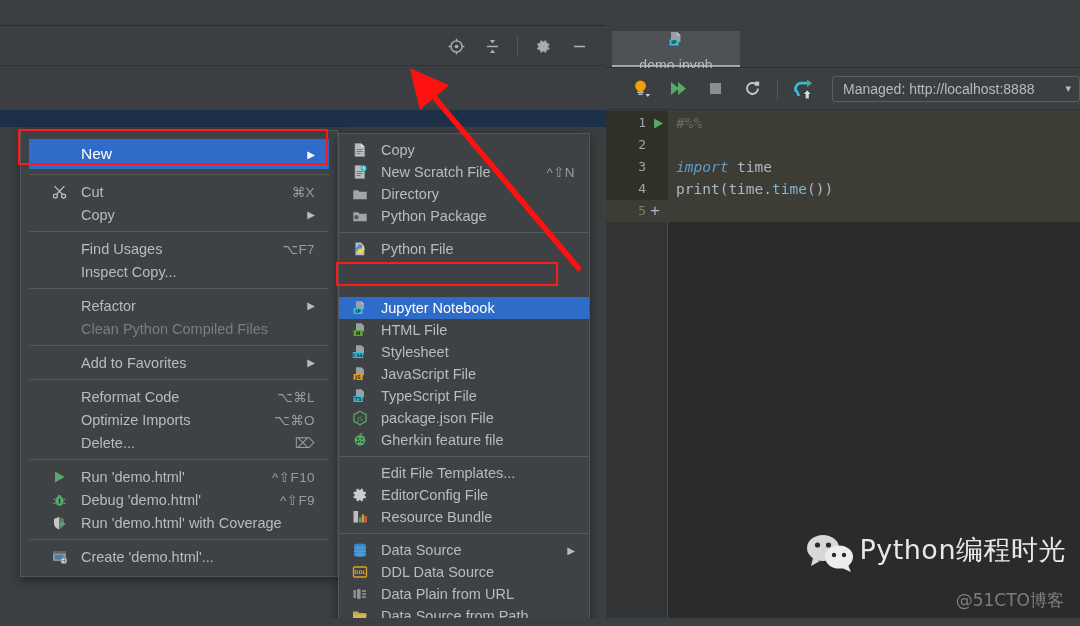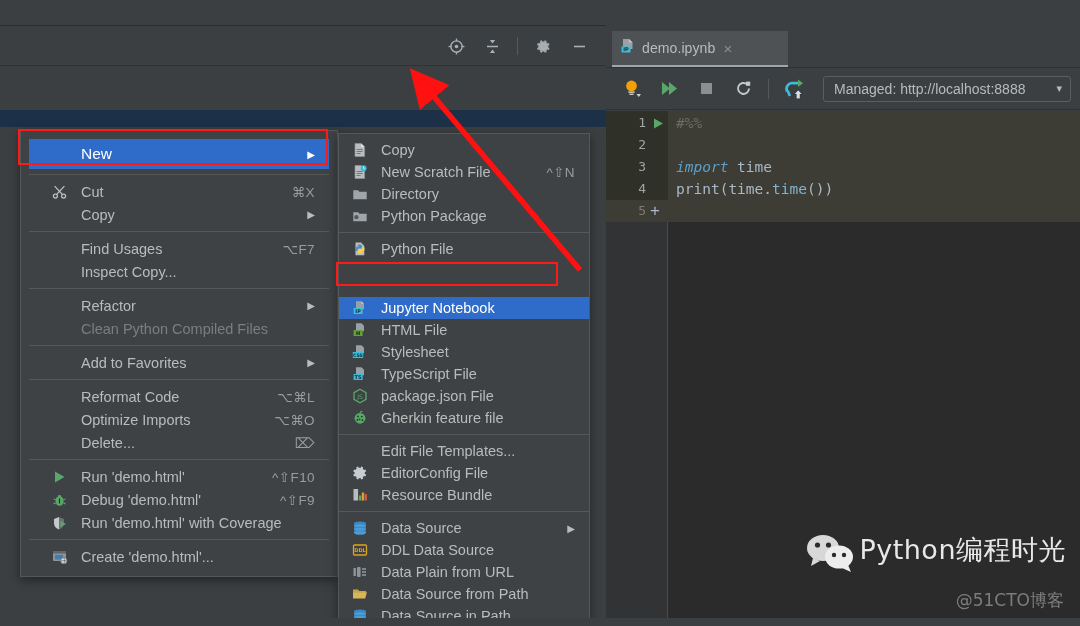--- a/index.html
+++ b/index.html
@@ -17,28 +17,28 @@
   .left-pane-body { position:absolute; left:0; top:66px; width:606px; height:560px; background:#3c3f41; }
   .navy-band { position:absolute; left:0; top:110px; width:606px; height:17px; background:#1c3048; }
 
   .tool-icons { position:absolute; right:0; top:26px; width:180px; height:40px; display:flex; align-items:center; justify-content:flex-end; gap:14px; padding-right:16px; }
   .tool-icons .ti { width:22px; height:22px; display:flex; align-items:center; justify-content:center; color:#a9b0b5; }
   .ti-sep { width:1px; height:18px; background:#55595c; }
 
   
   .editor-region { position:absolute; left:606px; top:0; width:474px; height:626px; background:#3c3f41; }
   .tabbar { position:absolute; left:606px; top:26px; width:474px; height:41px; background:#3c3f41; }
-  .tab { position:absolute; left:612px; top:31px; width:176px; height:36px; background:#4e5254;
-         display:flex; align-items:center; gap:6px; padding:0 8px; border-bottom:2px solid #9fa6ab; }
+  .tab { position:absolute; left:612px; top:31px; width:128px; height:36px; background:#4e5254;
+         display:flex; align-items:center; gap:6px; padding:0 16px; border-bottom:2px solid #9fa6ab;flex-direction:column; }
   .tab-label { color:#bbbbbb; font-size:14px; letter-spacing:.1px; }
   .tab-close { color:#8b9093; font-size:15px; margin-left:2px; }
   .tabbar-underline { position:absolute; left:606px; top:67px; width:474px; height:1px; background:#2f3132; }
 
   .nb-toolbar { position:absolute; left:606px; top:68px; width:474px; height:42px; background:#3c3f41;
-                display:flex; align-items:center; gap:13px; padding-left:14px; border-bottom:1px solid #2f3132; }
+                display:flex; align-items:center; gap:13px; padding-left:14px; border-bottom:1px solid #2f3132;justify-content:flex-end; }
   .nb-btn { width:24px; height:24px; display:flex; align-items:center; justify-content:center; }
   .nb-sep { width:1px; height:20px; background:#55595c; }
   .managed-select { height:26px; min-width:248px; margin-left:4px; border:1px solid #5a5e60; border-radius:3px;
                     background:#3c3f41; display:flex; align-items:center; justify-content:space-between;
                     padding:0 8px 0 10px; color:#b6bbbe; font-size:14px; white-space:nowrap; }
 
   
   .code-area { position:absolute; left:606px; top:111px; width:474px; height:515px; background:#2b2b2b; }
   .cell-block { position:absolute; left:0; top:0; width:474px; height:89px; background:#3d3d35; }
   .gutter { position:absolute; left:0; top:0; width:62px; height:515px; background:#313335; border-right:1px solid #4b4b4b; }
@@ -423,20 +423,30 @@
       <span class="mi-ico">
         <svg width="16" height="16" viewBox="0 0 16 16">
             <path d="M4 1.2h5.4L12 3.8v5.4H4z" fill="#9aa0a6"></path>
             <rect x="0.8" y="8" width="10.4" height="6" fill="#3bbdd9"></rect>
             <text x="6" y="12.6" font-size="4.6" fill="#0e2b33" text-anchor="middle" font-family="DejaVu Sans" font-weight="bold">CSS</text>
           </svg>
       </span>
       <span>Stylesheet</span>
     </div>
 
+    <div class="mi">
+      <span class="mi-ico">
+        <svg width="16" height="16" viewBox="0 0 16 16">
+            <path d="M4 1.2h5.4L12 3.8v5.4H4z" fill="#9aa0a6"></path>
+            <rect x="1.6" y="8" width="9" height="6" fill="#e0a31c"></rect>
+            <text x="6.1" y="12.7" font-size="5" fill="#3a2a02" text-anchor="middle" font-family="DejaVu Sans" font-weight="bold">JS</text>
+          </svg>
+      </span>
+      <span>JavaScript File</span>
+    </div>
 
     <div class="mi">
       <span class="mi-ico">
         <svg width="16" height="16" viewBox="0 0 16 16">
             <path d="M4 1.2h5.4L12 3.8v5.4H4z" fill="#9aa0a6"></path>
             <rect x="1.6" y="8" width="9" height="6" fill="#3bbdd9"></rect>
             <text x="6.1" y="12.7" font-size="5" fill="#0e2b33" text-anchor="middle" font-family="DejaVu Sans" font-weight="bold">TS</text>
           </svg>
       </span>
       <span>TypeScript File</span>

